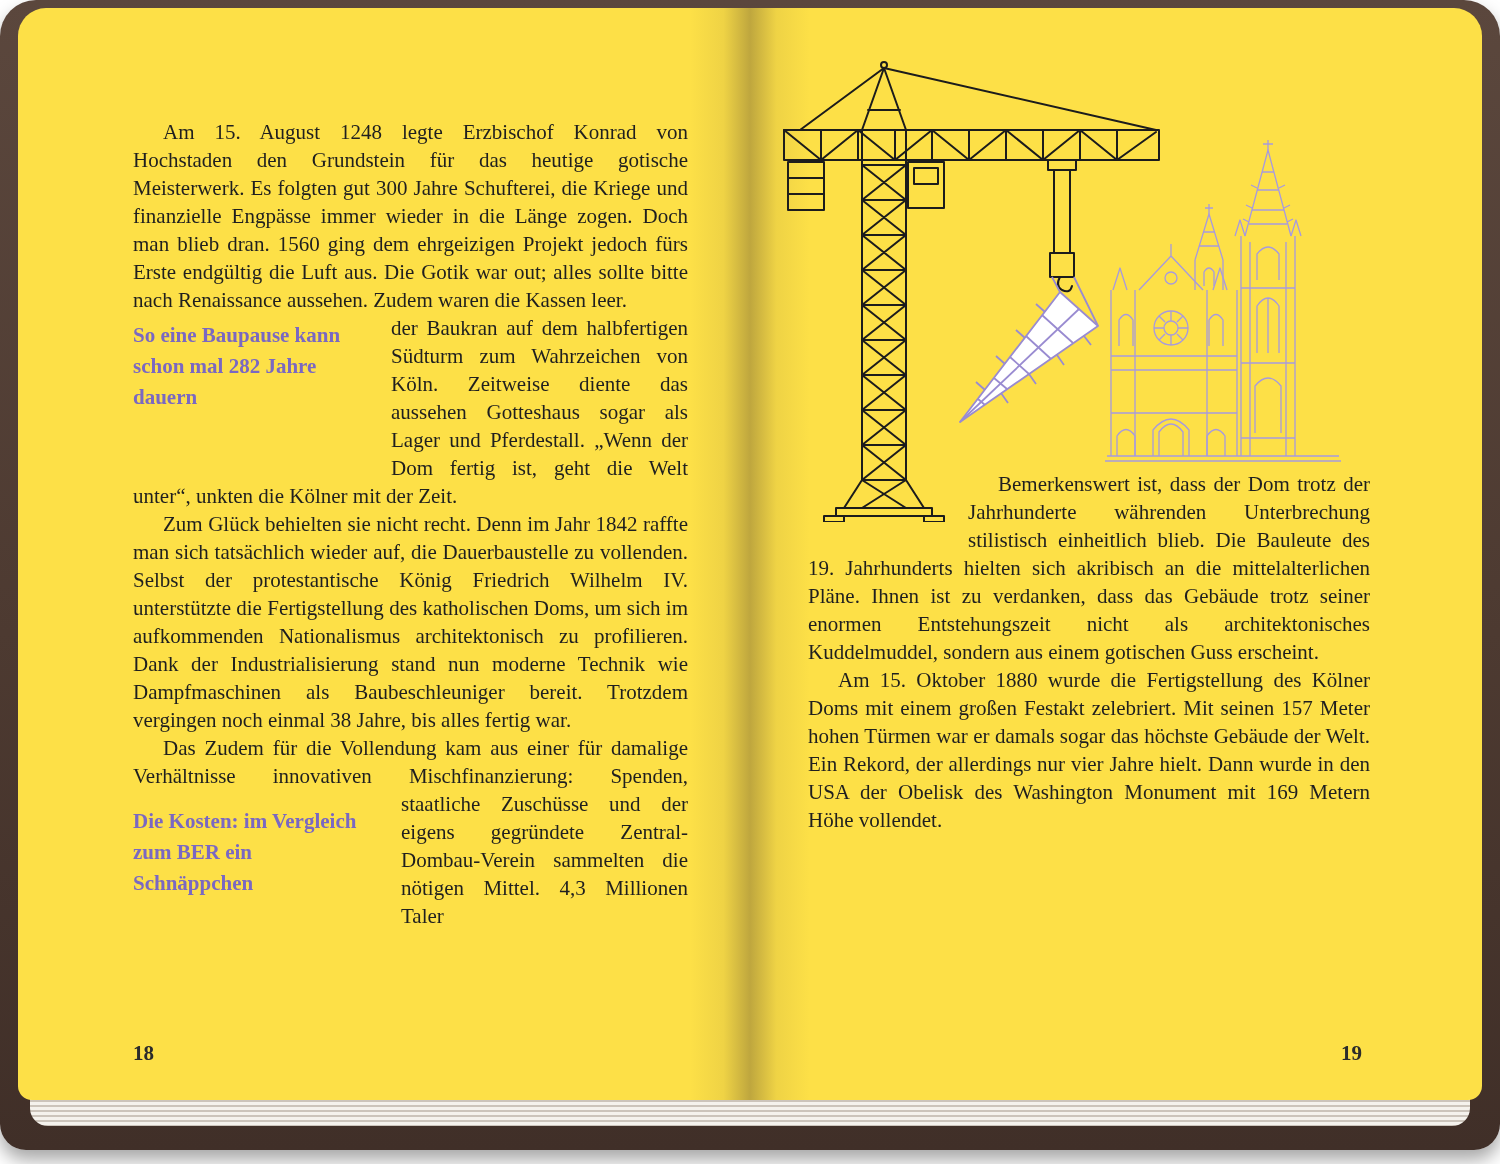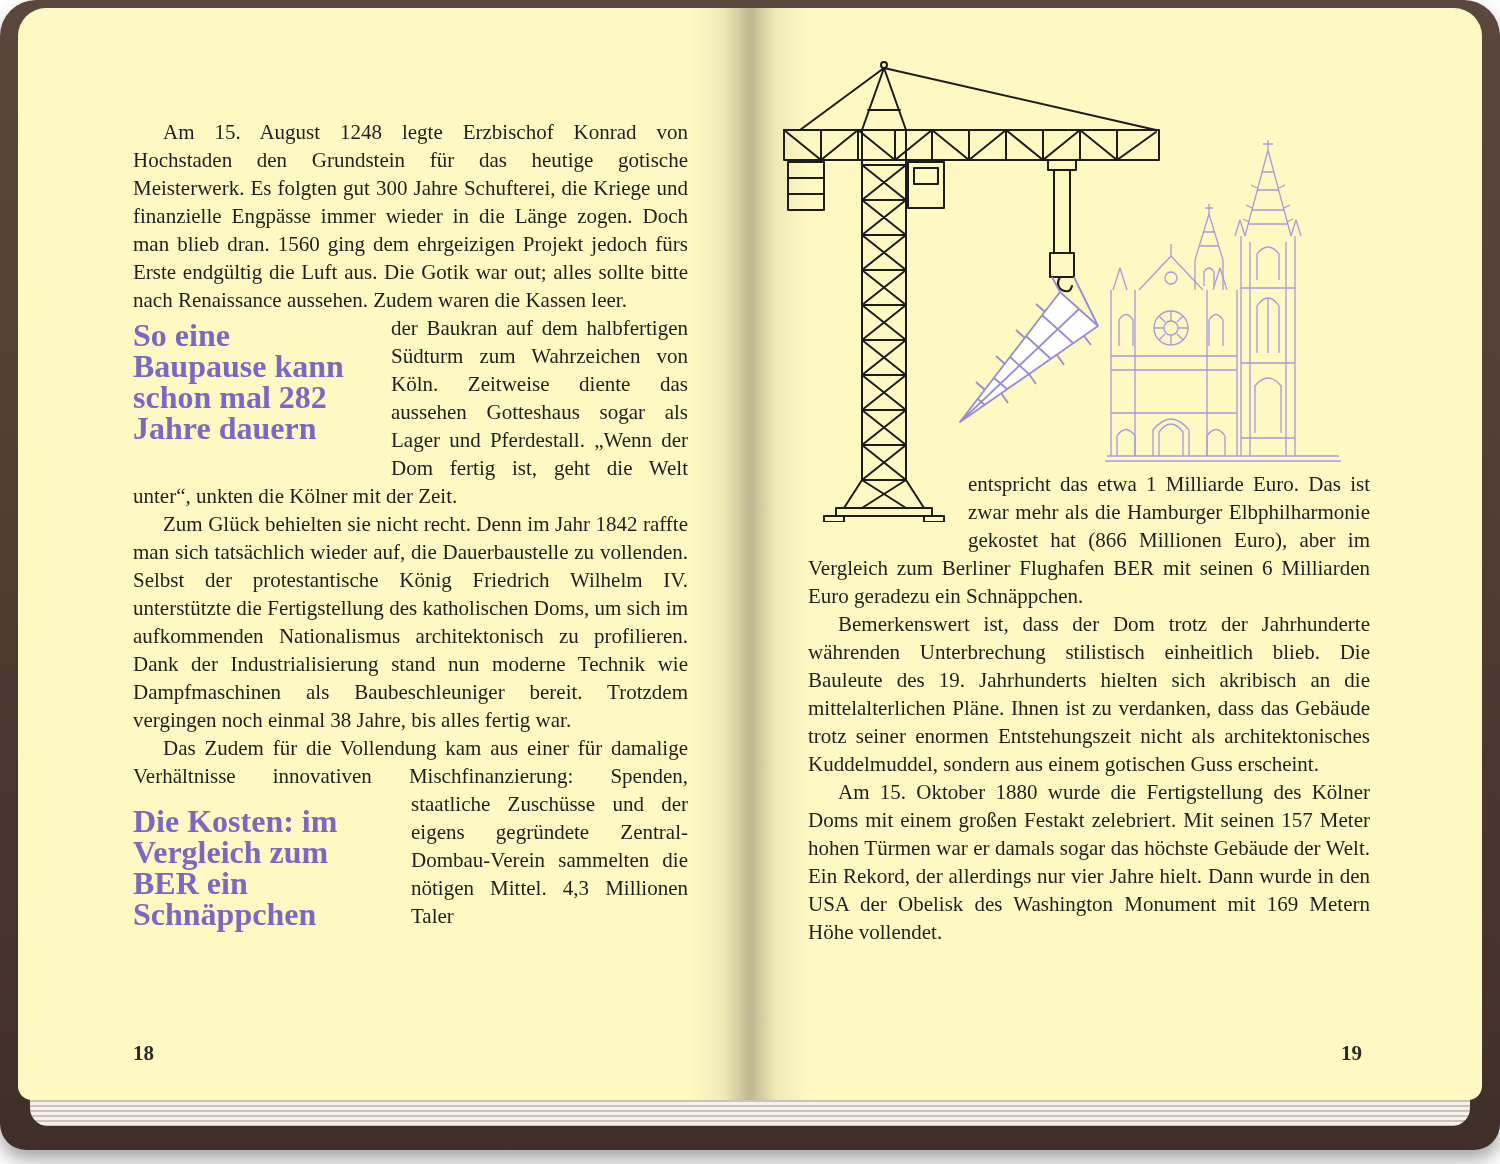--- a/index.html
+++ b/index.html
@@ -14,21 +14,21 @@
     border-radius:36px 36px 26px 26px;
     box-shadow:0 10px 18px rgba(0,0,0,.35);
   }
   .stack {
     position:absolute; left:30px; right:30px; bottom:38px; height:44px;
     border-radius:0 0 18px 18px;
     background:repeating-linear-gradient(180deg,#f5f2ed 0px,#f5f2ed 3px,#ccc4bb 3px,#ccc4bb 5px);
   }
   .pages {
     position:absolute; left:18px; right:18px; top:8px; bottom:64px;
-    background:#fef9c3; border-radius:28px 28px 14px 14px;
+    background:#fde047; border-radius:28px 28px 14px 14px;
     display:flex; overflow:hidden;
   }
   .page { position:relative; width:50%; height:100%; }
   .page.left  { padding:110px 62px 0 115px; }
   .page.right { padding:462px 112px 0 58px; }
 
   .gutter {
     position:absolute; top:8px; bottom:64px; left:50%; width:120px;
     transform:translateX(-50%); pointer-events:none;
     background:linear-gradient(90deg,
@@ -38,24 +38,24 @@
 
   p.body {
     font-size:21px; line-height:28px; text-align:justify;
     hyphens:auto; -webkit-hyphens:auto;
   }
   p.indent { text-indent:30px; }
   .force-last { text-align-last:justify; }
 
   .pq {
     float:left; color:#7a68c2; font-weight:700;
-    font-size:32px; line-height:31px;
+    font-size:21px; line-height:31px;
   }
   .pq1 { width:238px; margin:6px 20px 0 0; min-height:140px; }
-  .pq2 { width:244px; margin:16px 34px 0 0; min-height:100px; }
+  .pq2 { width:244px; margin:16px 24px 0 0; min-height:100px; }
   .wrap::after { content:""; display:block; clear:both; }
 
   .spacer { float:left; width:160px; height:58px; }
 
   .pagenum { position:absolute; bottom:34px; font-size:21px; font-weight:700; color:#2b2b2b; }
   .pagenum.l { left:115px; }
   .pagenum.r { right:120px; }
 
   .illu { position:absolute; }
   .illu.crane { left:14px; top:42px; }
@@ -151,21 +151,20 @@
           <circle cx="66" cy="190" r="7"></circle>
           <path d="M66 173 V183 M66 197 V207 M49 190 H59 M73 190 H83 M54 178 L60 184 M72 196 L78 202 M54 202 L60 196 M72 184 L78 178"></path>
           <path d="M14 208 V182 Q21 171 28 182 V208 M104 208 V182 Q111 171 118 182 V208"></path>
           <path d="M12 318 V298 Q21 285 30 298 V318 M102 318 V298 Q111 285 120 298 V318"></path>
           <path d="M48 318 V292 Q66 270 84 292 V318 M54 318 V294 Q66 278 78 294 V318"></path>
           <path d="M2 318 H234 M0 323 H236"></path>
         </g>
       </svg>
 
       <div class="spacer"></div>
-      <p class="body">entspricht das etwa 1 Milliarde Euro. Das ist zwar mehr als die Hamburger Elbphilharmonie gekostet hat (866 Millionen Euro), aber im Vergleich zum Berliner Flughafen BER mit seinen 6 Milliarden Euro geradezu ein Schnäppchen.</p>
       <p class="body indent">Bemerkenswert ist, dass der Dom trotz der Jahrhunderte währenden Unterbrechung stilistisch einheitlich blieb. Die Bauleute des 19. Jahrhunderts hielten sich akribisch an die mittelalterlichen Pläne. Ihnen ist zu verdanken, dass das Gebäude trotz seiner enormen Entstehungszeit nicht als architektonisches Kuddelmuddel, sondern aus einem gotischen Guss erscheint.</p>
       <p class="body indent">Am 15. Oktober 1880 wurde die Fertigstellung des Kölner Doms mit einem großen Festakt zelebriert. Mit seinen 157 Meter hohen Türmen war er damals sogar das höchste Gebäude der Welt. Ein Rekord, der allerdings nur vier Jahre hielt. Dann wurde in den USA der Obelisk des Washington Monument mit 169 Metern Höhe vollendet.</p>
 
       <div class="pagenum r">19</div>
     </div>
 
   </div>
 
   <div class="gutter"></div>
 

